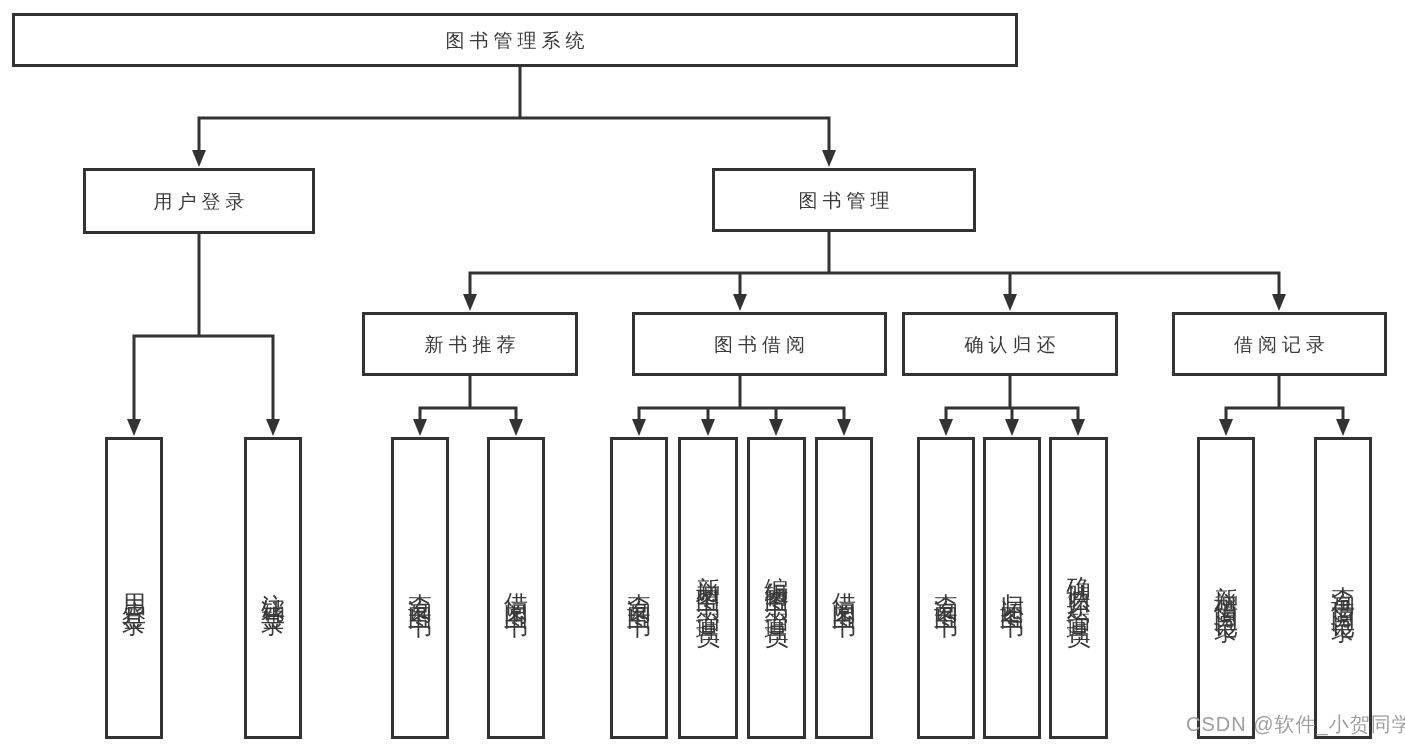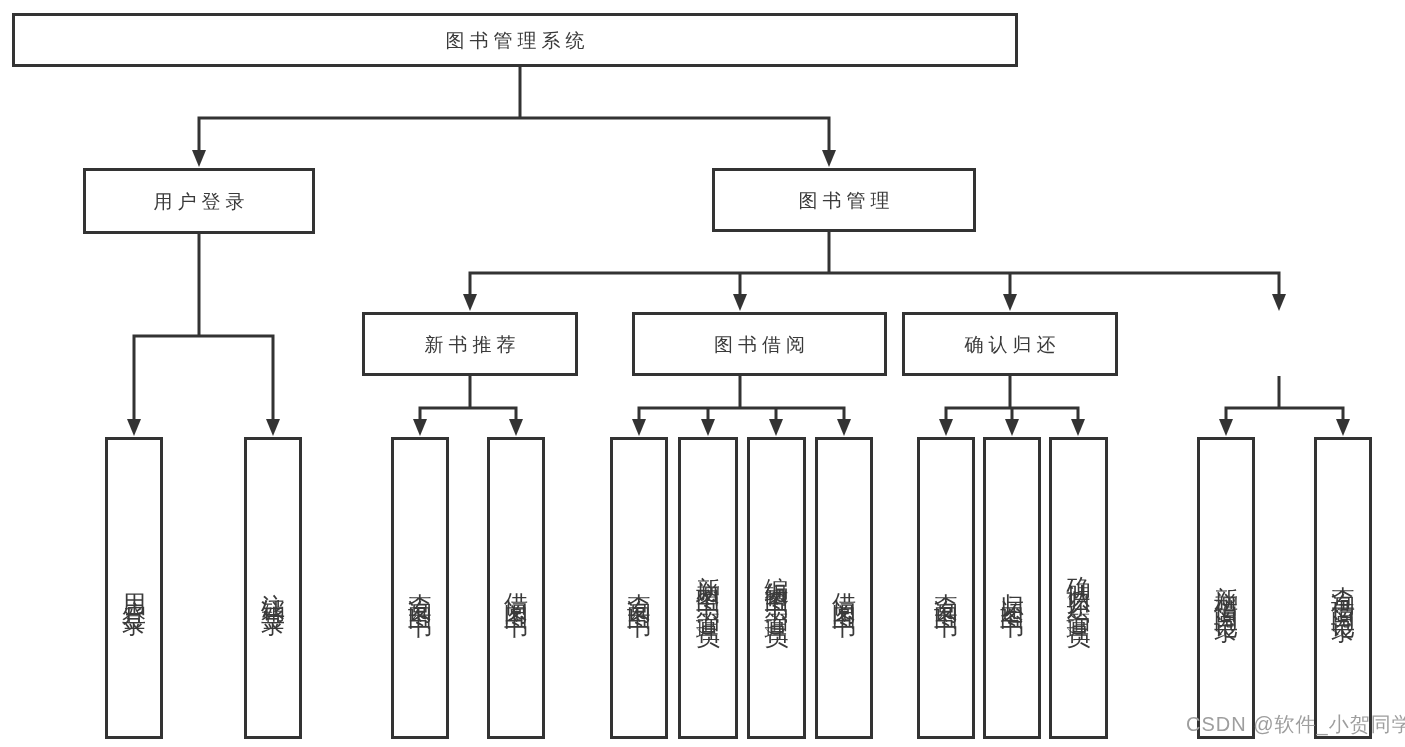--- a/index.html
+++ b/index.html
@@ -105,20 +105,23 @@
 
   <div class="box" style="left:362px;top:312px;width:216px;height:64px">
     <span class="hlabel">新书推荐</span>
   </div>
   <div class="box" style="left:632px;top:312px;width:255px;height:64px">
     <span class="hlabel">图书借阅</span>
   </div>
   <div class="box" style="left:902px;top:312px;width:216px;height:64px">
     <span class="hlabel">确认归还</span>
   </div>
+  <div class="box" style="left:1172px;top:312px;width:215px;height:64px">
+    <span class="hlabel">借阅记录</span>
+  </div>
 
   <div class="box" style="left:105px;top:437px;width:58px;height:302px">
     <span class="vlabel">用户登录</span>
   </div>
   <div class="box" style="left:244px;top:437px;width:58px;height:302px">
     <span class="vlabel">注销登录</span>
   </div>
 
   <div class="box" style="left:391px;top:437px;width:58px;height:302px">
     <span class="vlabel">查询图书</span>

